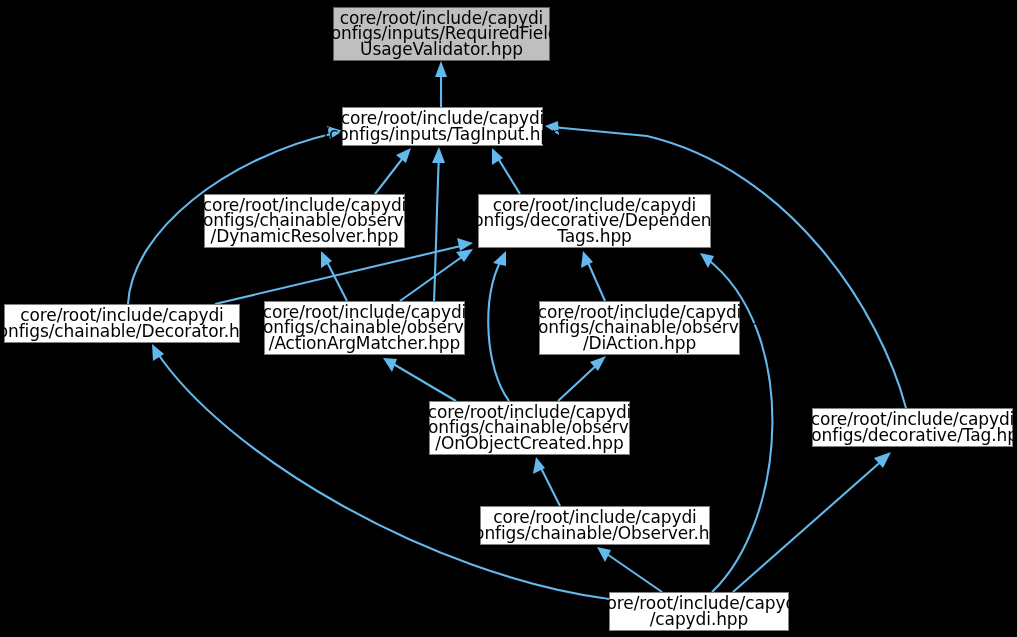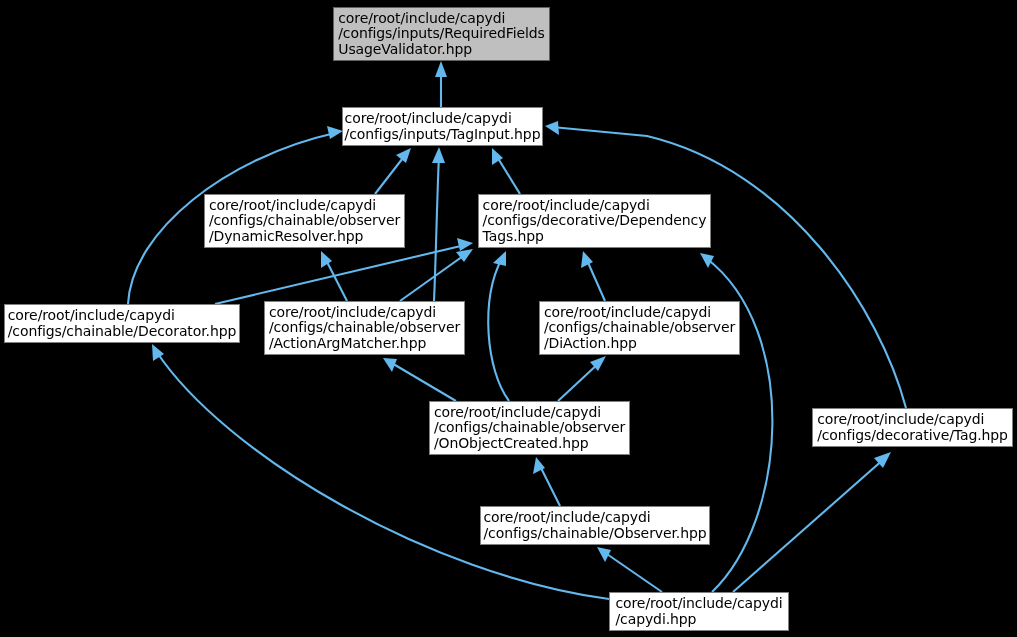--- a/index.html
+++ b/index.html
@@ -24,21 +24,22 @@
   }
   .node-box {
     position: absolute;
     box-sizing: border-box;
     border: 1px solid #808080;
     background: #ffffff;
     color: #000000;
     display: flex;
     align-items: center;
     justify-content: center;
-    font-size: 14px;
+    text-align: center;
+    font-size: 17px;
     line-height: 15.4px;
     letter-spacing: -0.1px;
     white-space: pre-line;
     padding: 0 15px;
   }
   .node-box.root-node {
     background: #bfbfbf;
     border: 1px solid #606060;
   }
   .edge-path {

